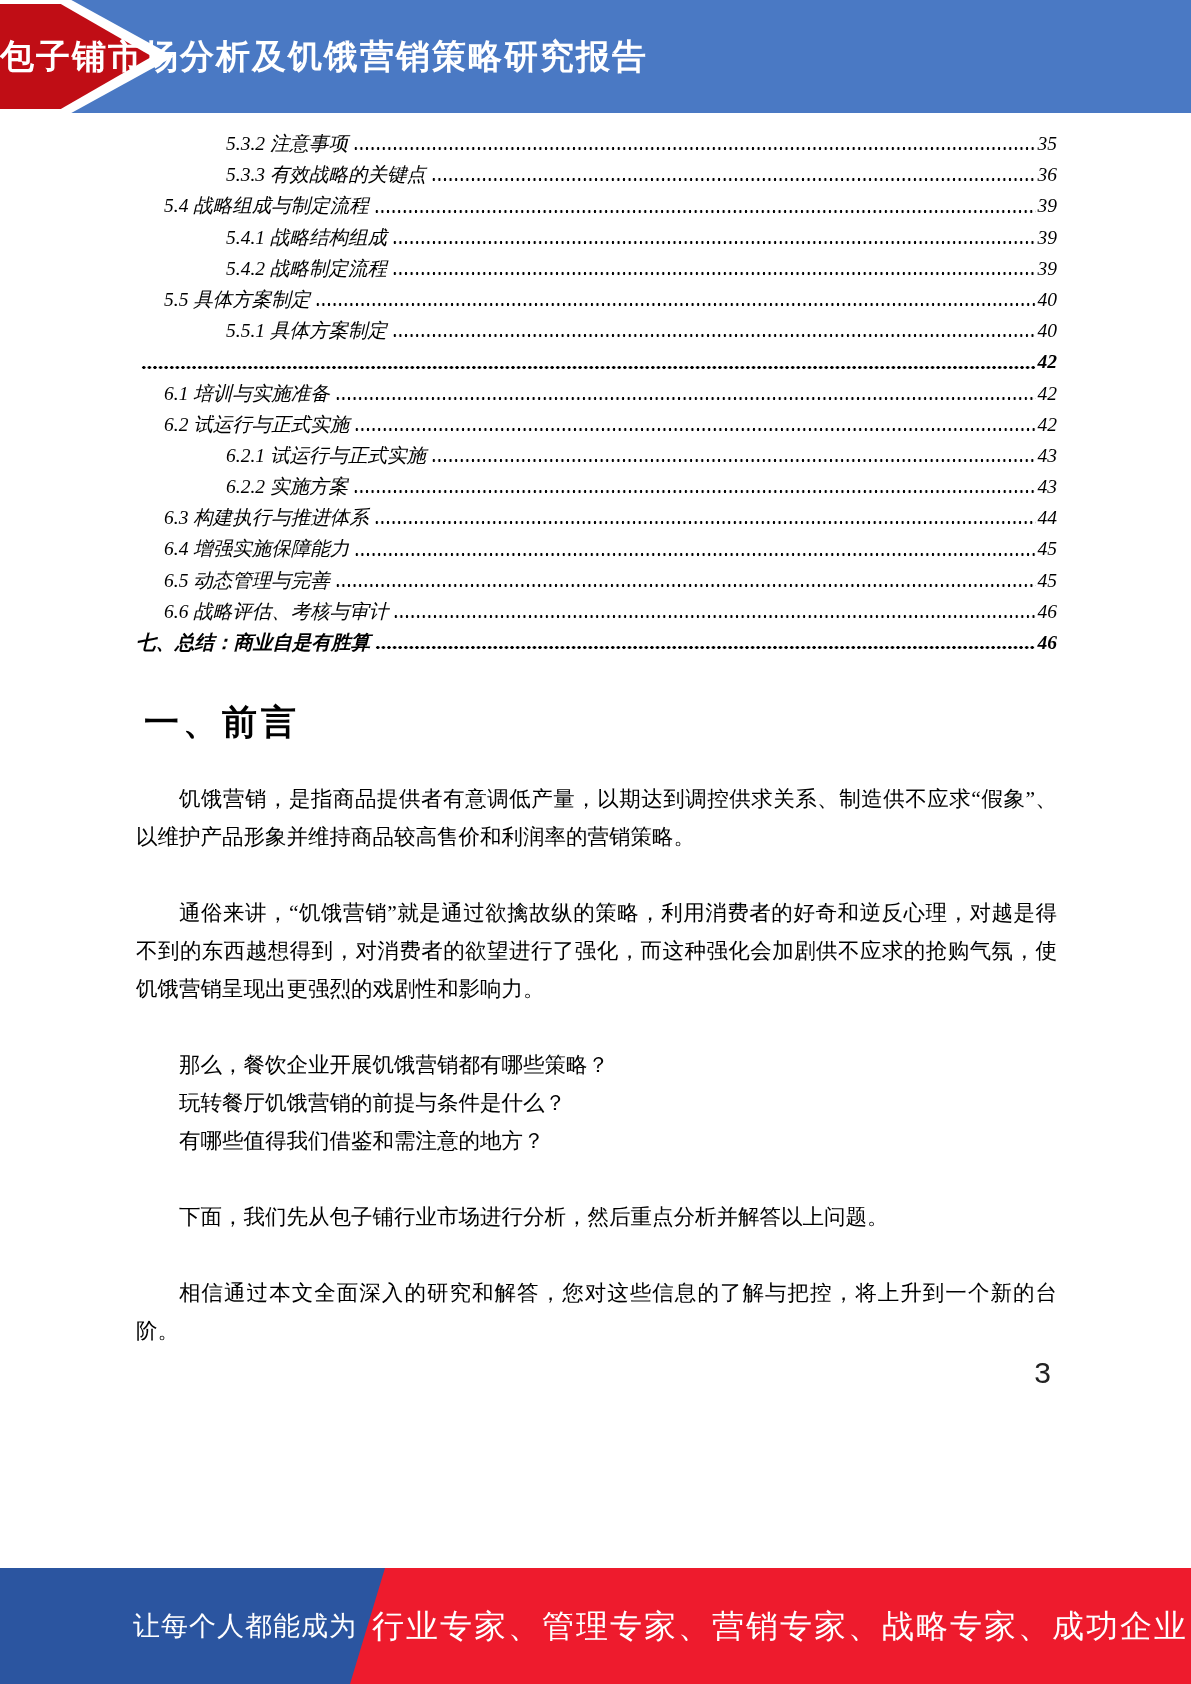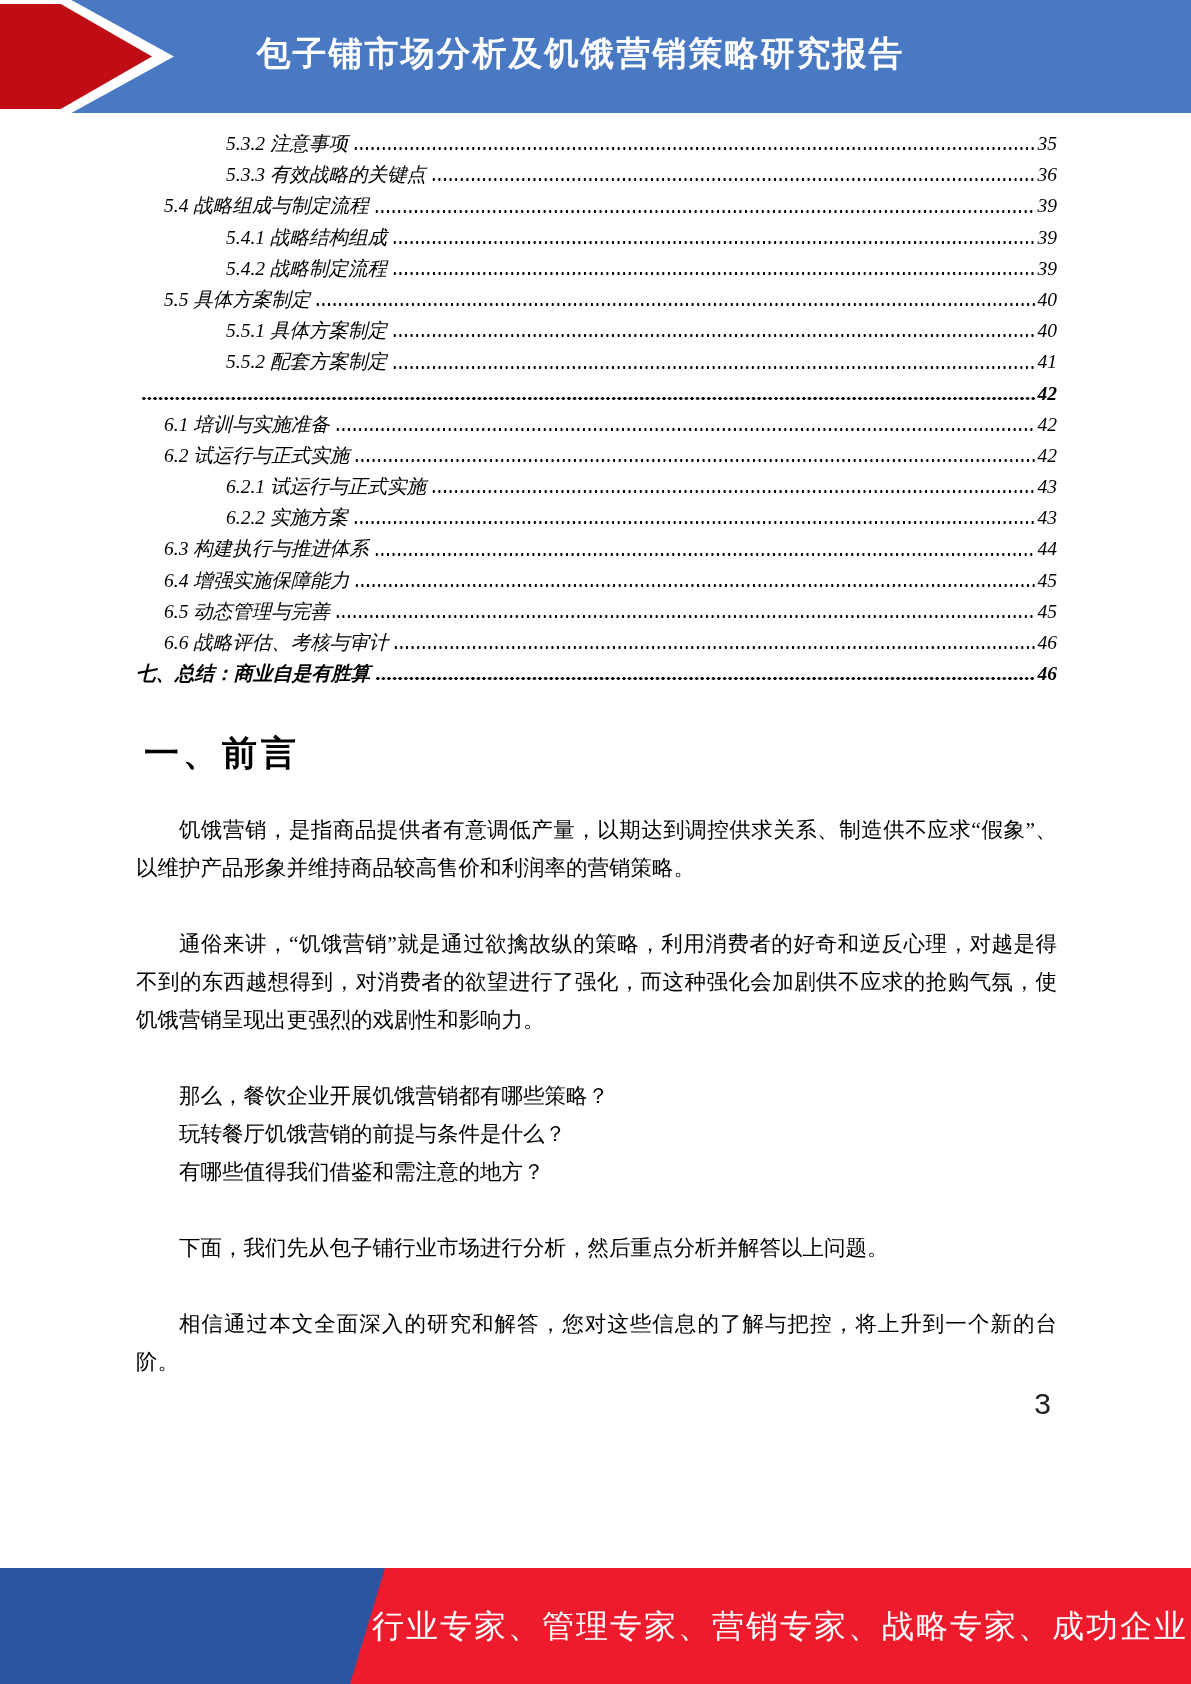--- a/index.html
+++ b/index.html
@@ -13,22 +13,22 @@
   .arrow-white{
     position:absolute;left:0;top:0;width:174px;height:113px;background:#fff;
     clip-path:polygon(0 0,41% 0,100% 50%,41% 100%,0 100%);
   }
   .arrow-red{
     position:absolute;left:0;top:4px;width:152px;height:105px;background:var(--arrow-red,#c00d15);
     clip-path:polygon(0 0,40% 0,100% 50%,40% 100%,0 100%);
   }
   .header-title{
     position:absolute;left:0;right:30px;top:0;height:113px;line-height:113px;
-    text-align:center;color:#fff;font-size:34px;font-weight:bold;letter-spacing:2px;
-    font-family:Liberation Mono, monospace;
+    color:#fff;font-size:34px;font-weight:bold;letter-spacing:2px;
+    font-family:Liberation Serif, serif;
   }
   
   .content{padding:0 134px 0 136px;}
   
   .toc{margin-top:15px;}
   .toc-row{display:flex;height:31.2px;line-height:31.2px;font-size:19.5px;font-style:italic;}
   .toc-row.lv1{padding-left:28px;}
   .toc-row.lv2{padding-left:90px;}
   .toc-row.bold{font-weight:bold;}
   .toc-label{white-space:nowrap;}
@@ -120,25 +120,20 @@
         <span class="leader"></span>
         <span class="toc-page">40</span>
       </div>
 
       <div class="toc-row lv2">
         <span class="toc-label">5.5.1 具体方案制定</span>
         <span class="leader"></span>
         <span class="toc-page">40</span>
       </div>
 
-      <div class="toc-row lv2">
-        <span class="toc-label">5.5.2 配套方案制定</span>
-        <span class="leader"></span>
-        <span class="toc-page">41</span>
-      </div>
 
       <div class="toc-row lv0 bold">
         <span class="leader"></span>
         <span class="toc-page">42</span>
       </div>
 
       <div class="toc-row lv1">
         <span class="toc-label">6.1 培训与实施准备</span>
         <span class="leader"></span>
         <span class="toc-page">42</span>
@@ -212,14 +207,15 @@
 
       <p class="blk p">相信通过本文全面深入的研究和解答，您对这些信息的了解与把控，将上升到一个新的台阶。</p>
     </div>
 
   <div class="page-number">3</div>
 
 </div>
 
 <div class="footer">
   <div class="footer-red"></div>
+  <div class="footer-left">让每个人都能成为</div>
   <div class="footer-right">行业专家、管理专家、营销专家、战略专家、成功企业家……</div>
 </div>
 
 </body></html>

